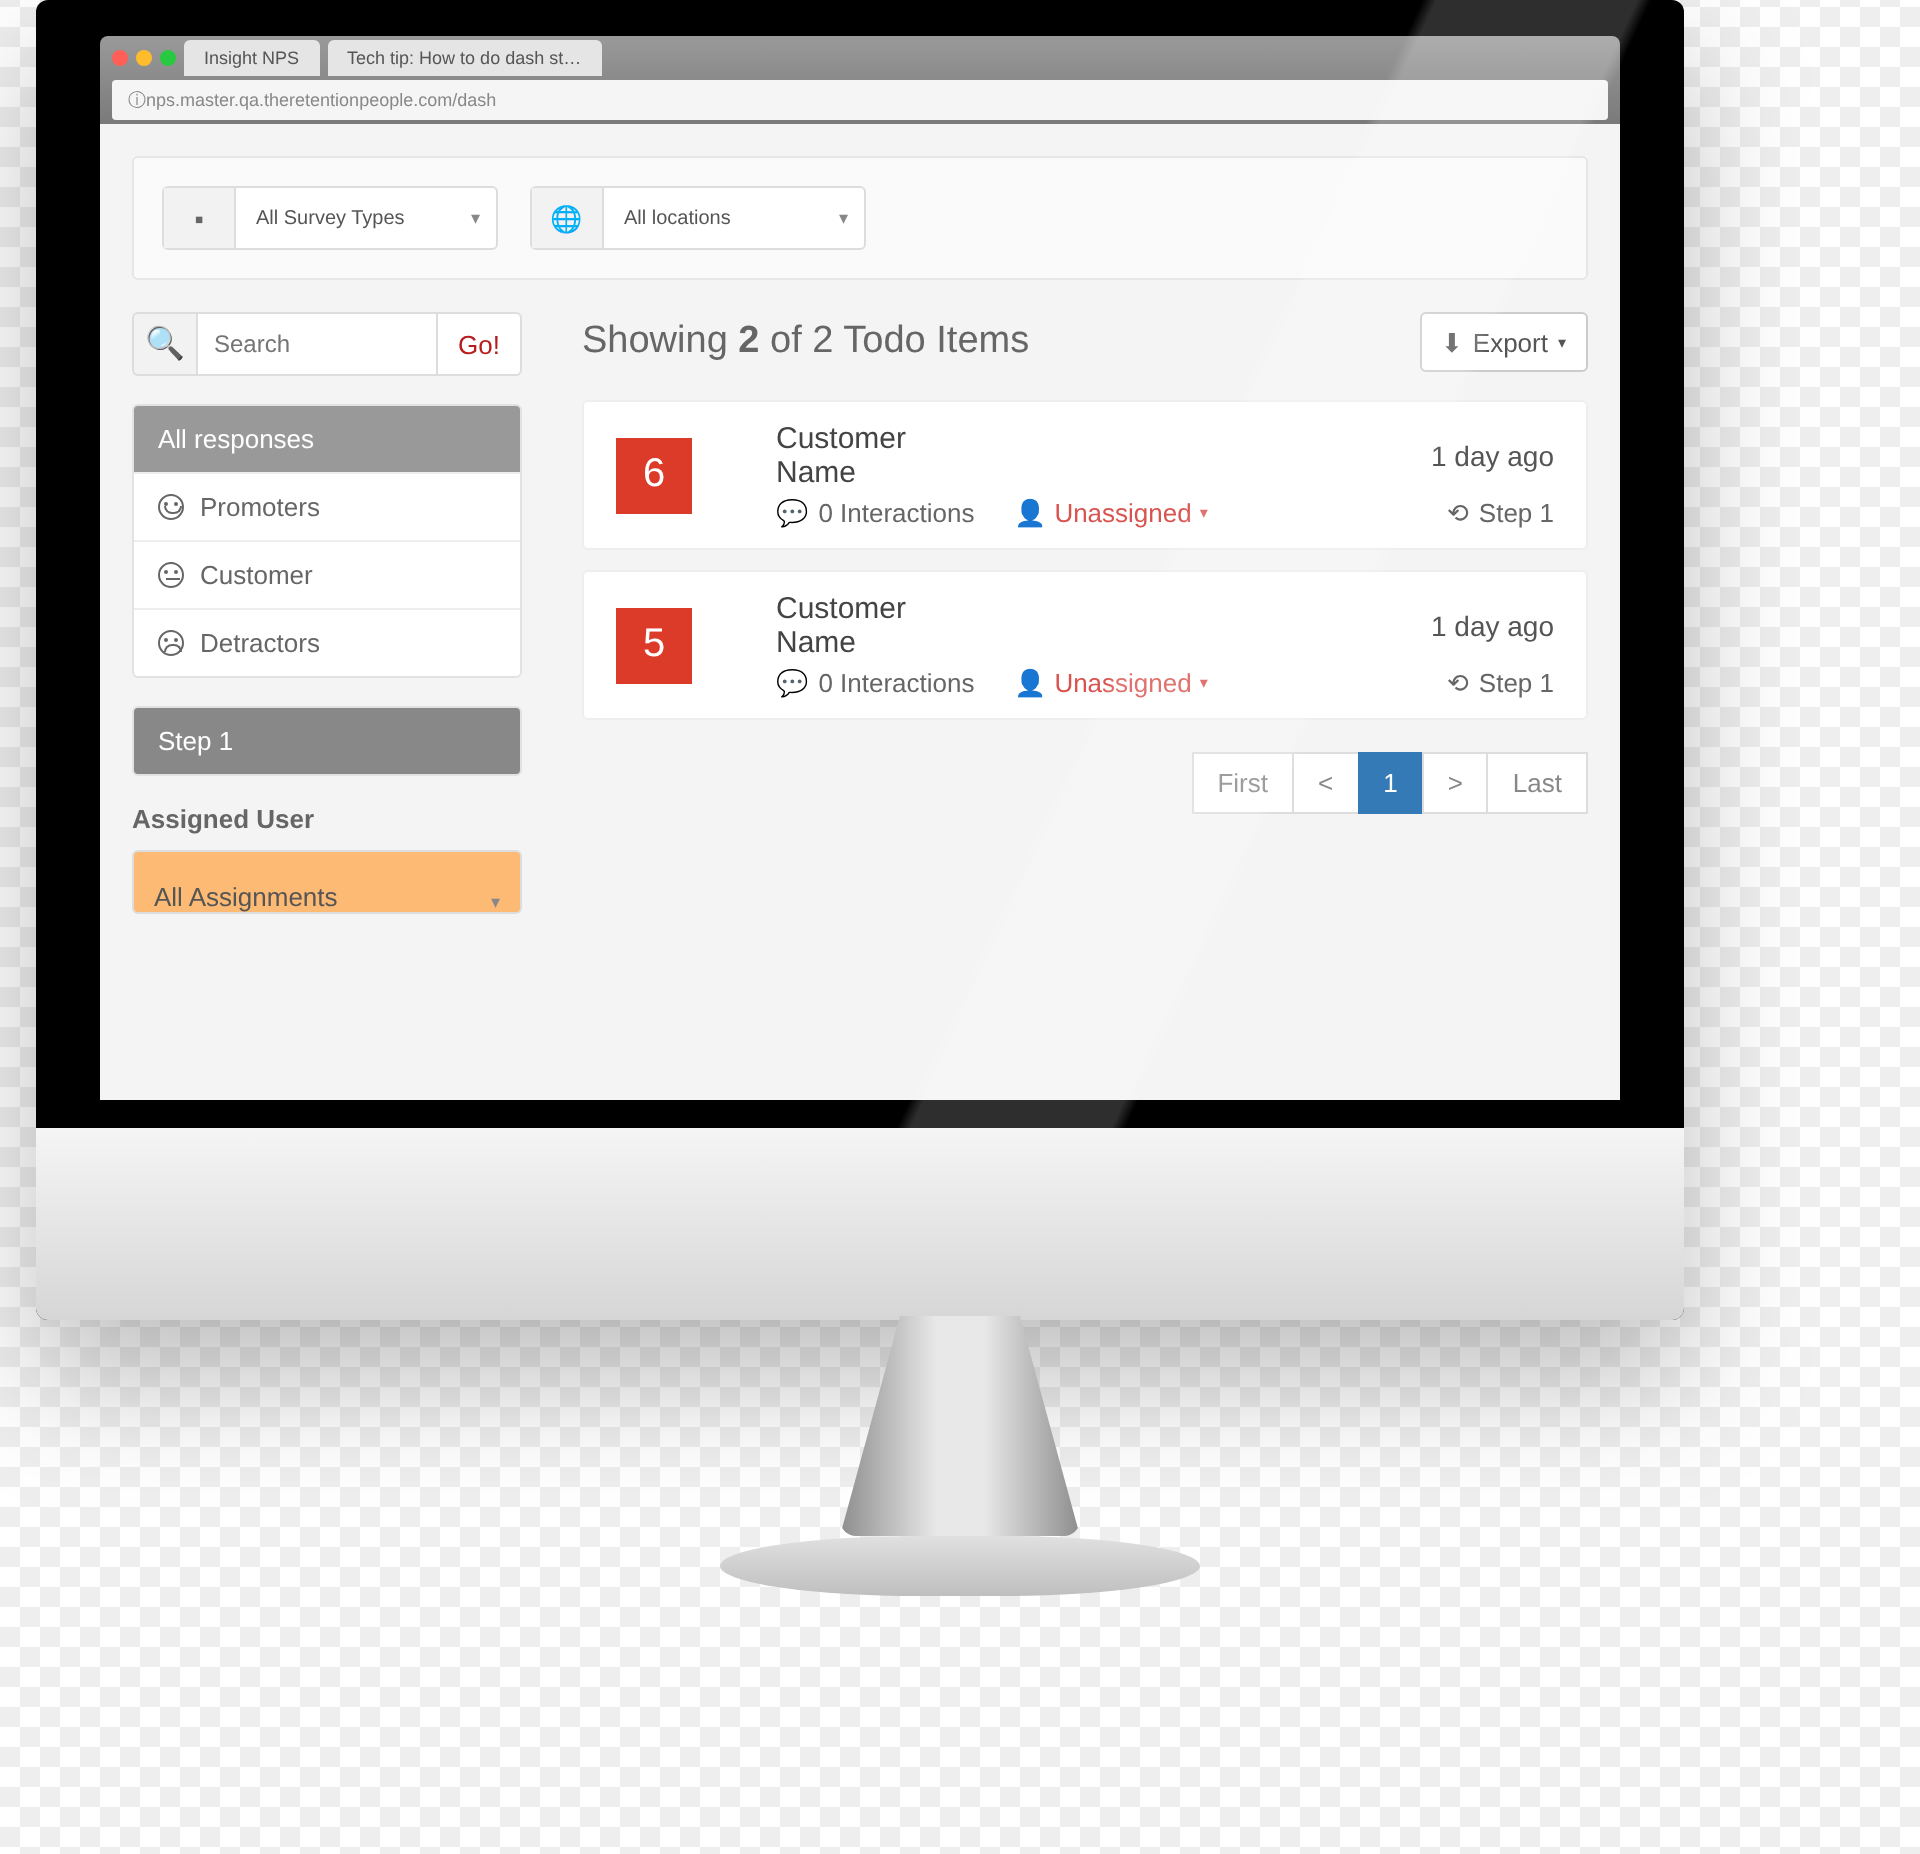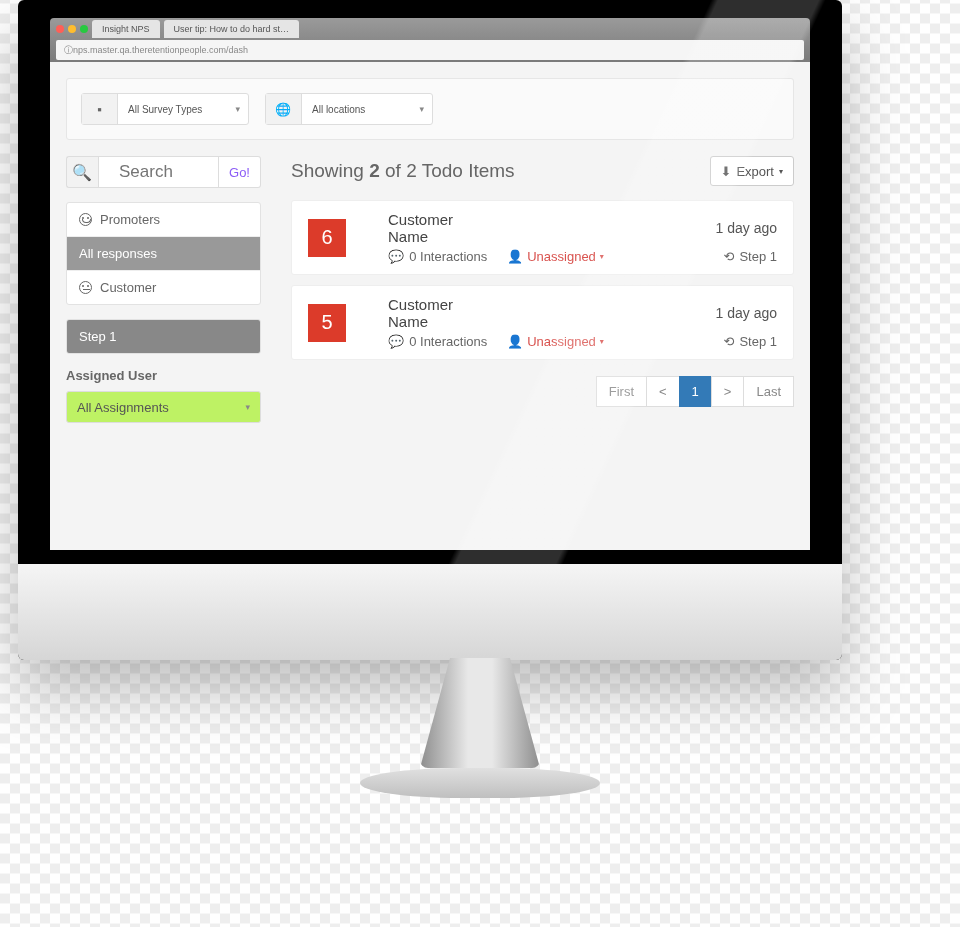--- a/index.html
+++ b/index.html
@@ -20,29 +20,29 @@
 .screen{position:absolute;left:32px;right:32px;top:62px;bottom:110px;background:#f4f4f4;overflow:hidden;padding:16px;color:#555}
 .filters{background:#fafafa;border:1px solid #e6e6e6;padding:14px;display:flex;gap:16px;margin-bottom:16px;border-radius:3px}
 .combo{display:flex;border:1px solid #ddd;border-radius:3px;background:#fff;height:32px}
 .combo .ic{width:36px;display:flex;align-items:center;justify-content:center;background:#f2f2f2;border-right:1px solid #ddd;color:#666;font-size:13px}
 .combo .sel{display:flex;align-items:center;padding:0 24px 0 10px;font-size:10px;position:relative;min-width:130px}
 .combo .sel:after{content:"▾";position:absolute;right:8px;font-size:9px;color:#888}
 .cols{display:flex;gap:30px}
 .side{width:195px;flex:none}
 .srch{display:flex;margin-bottom:14px}
 .srch .ic{width:32px;height:32px;border:1px solid #ddd;border-right:0;display:flex;align-items:center;justify-content:center;background:#f2f2f2;color:#777;border-radius:3px 0 0 3px}
-.srch input{flex:1;border:1px solid #ddd;height:32px;padding:0 20px;font-size:17px;min-width:0;outline:none}
-.srch button{height:32px;border:1px solid #ddd;border-left:0;background:#fff;padding:0 10px;font-size:13px;color:#8b5cf6;border-radius:0 3px 3px 0;cursor:pointer}
+.srch input{flex:1;border:1px solid #ddd;height:32px;padding:0 8px;font-size:12px;min-width:0;outline:none}
+.srch button{height:32px;border:1px solid #ddd;border-left:0;background:#fff;padding:0 10px;font-size:13px;color:#b91c1c;border-radius:0 3px 3px 0;cursor:pointer}
 .listbox{border:1px solid #e2e2e2;border-radius:3px;margin-bottom:14px;overflow:hidden;background:#fff}
 .listbox .it{padding:9px 12px;font-size:13px;border-top:1px solid #eee;display:flex;align-items:center;gap:8px;cursor:pointer;color:#666}
 .listbox .it:first-child{border-top:0}
 .listbox .it.act{background:#999;color:#fff}
 .listbox .it.act2{background:#888;color:#fff}
 .lbl{font-size:13px;font-weight:700;color:#666;margin-bottom:8px;display:block}
-.dd{border:1px solid #ddd;background:#bef264;height:32px;display:flex;align-items:center;padding:0 10px;font-size:13px;border-radius:3px;position:relative;cursor:pointer}
+.dd{border:1px solid #ddd;background:#fdba74;height:32px;display:flex;align-items:flex-end;padding:0 10px;font-size:13px;border-radius:3px;position:relative;cursor:pointer}
 .dd:after{content:"▾";position:absolute;right:10px;font-size:9px;color:#888}
 .main{flex:1}
 .hdr{display:flex;justify-content:space-between;align-items:center;margin-bottom:14px}
 .hdr h2{font-size:19px;font-weight:400;color:#666}
 .hdr h2 b{font-weight:600}
 .btn{border:1px solid #ccc;background:#fff;height:30px;padding:0 10px;font-size:13px;border-radius:3px;display:inline-flex;align-items:center;gap:5px;cursor:pointer;color:#555}
 .card{background:#fff;border:1px solid #eee;border-radius:3px;padding:10px 16px;margin-bottom:10px;display:grid;grid-template-columns:70px 1fr 140px 120px;grid-template-rows:auto auto;gap:4px 10px;align-items:center}
 .score{grid-row:1/3;width:38px;height:38px;background:#dc3b2a;color:#fff;font-size:20px;display:flex;align-items:center;justify-content:center}
 .cname{font-size:15px;color:#444}
 .time{font-size:14px;color:#555;text-align:right}
@@ -67,21 +67,21 @@
 
  <div class="tabstrip">
   <div class="tabs">
    <span class="dot" style="background:#ff5f57"></span>
    <span class="dot" style="background:#ffbd2e"></span>
    <span class="dot" style="background:#28c940"></span>
    <span class="tab">
           <span>Insight NPS</span>
         </span>
    <span class="tab">
-          <span>User tip: How to do hard st…</span>
+          <span>Tech tip: How to do dash st…</span>
         </span>
   </div>
   <div class="addr">
         <span>ⓘ </span>
         <span>nps.master.qa.theretentionpeople.com/dash</span>
       </div>
  </div>
 
  <div class="screen">
 
@@ -98,30 +98,34 @@
 
   <div class="cols">
    <div class="side">
     <div class="srch">
      <span class="ic">🔍</span>
      <input placeholder="Search" style="">
      <button>Go!</button>
     </div>
 
     <div class="listbox">
+     <div class="it act">
+              <span>All responses</span>
+            </div>
      <div class="it">
               <span class="face smile"></span>
               <span>Promoters</span>
             </div>
-     <div class="it act">
-              <span>All responses</span>
-            </div>
      <div class="it">
               <span class="face neut"></span>
               <span>Customer</span>
+            </div>
+     <div class="it">
+              <span class="face sad"></span>
+              <span>Detractors</span>
             </div>
     </div>
 
     <div class="listbox">
      <div class="it act2">Step 1</div>
     </div>
 
     <span class="lbl">Assigned User</span>
     <div class="dd">
             <span>All Assignments</span>

